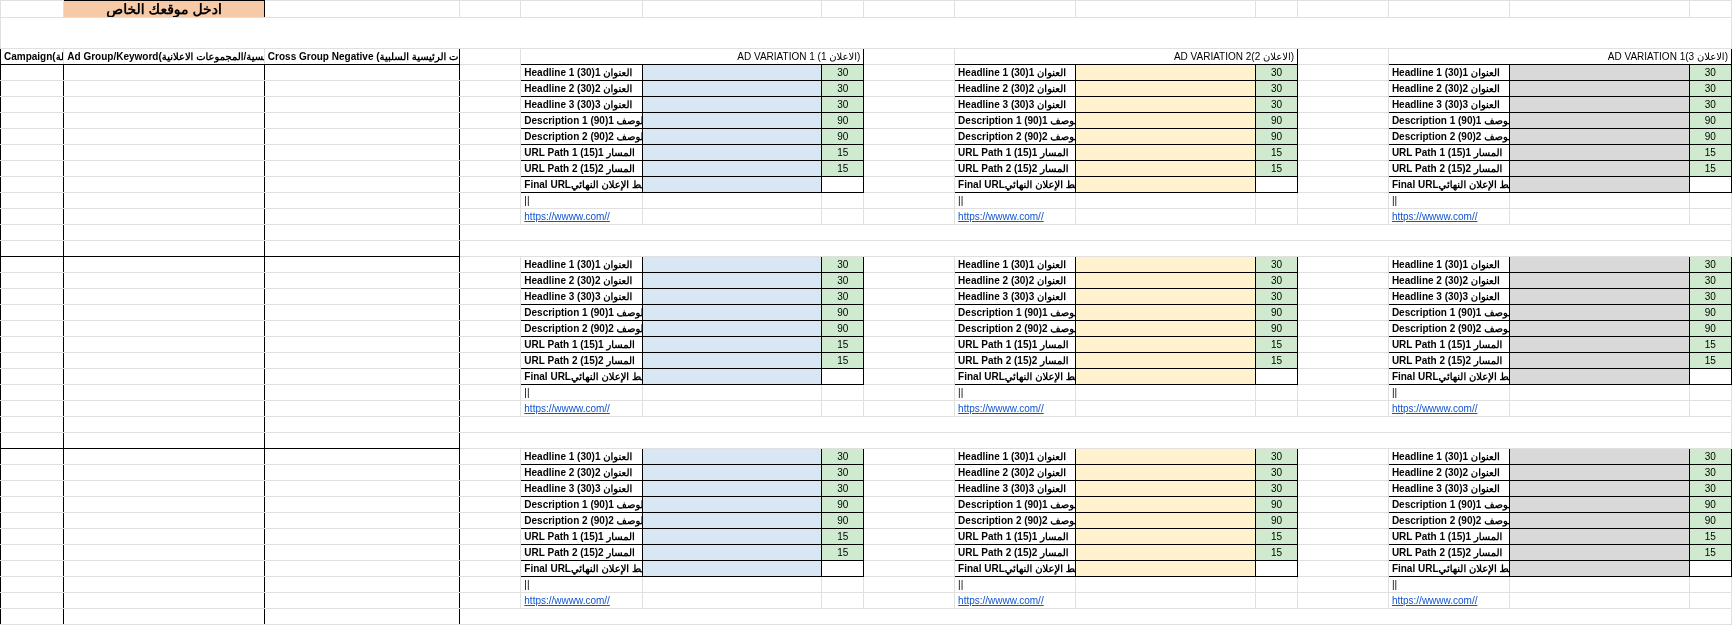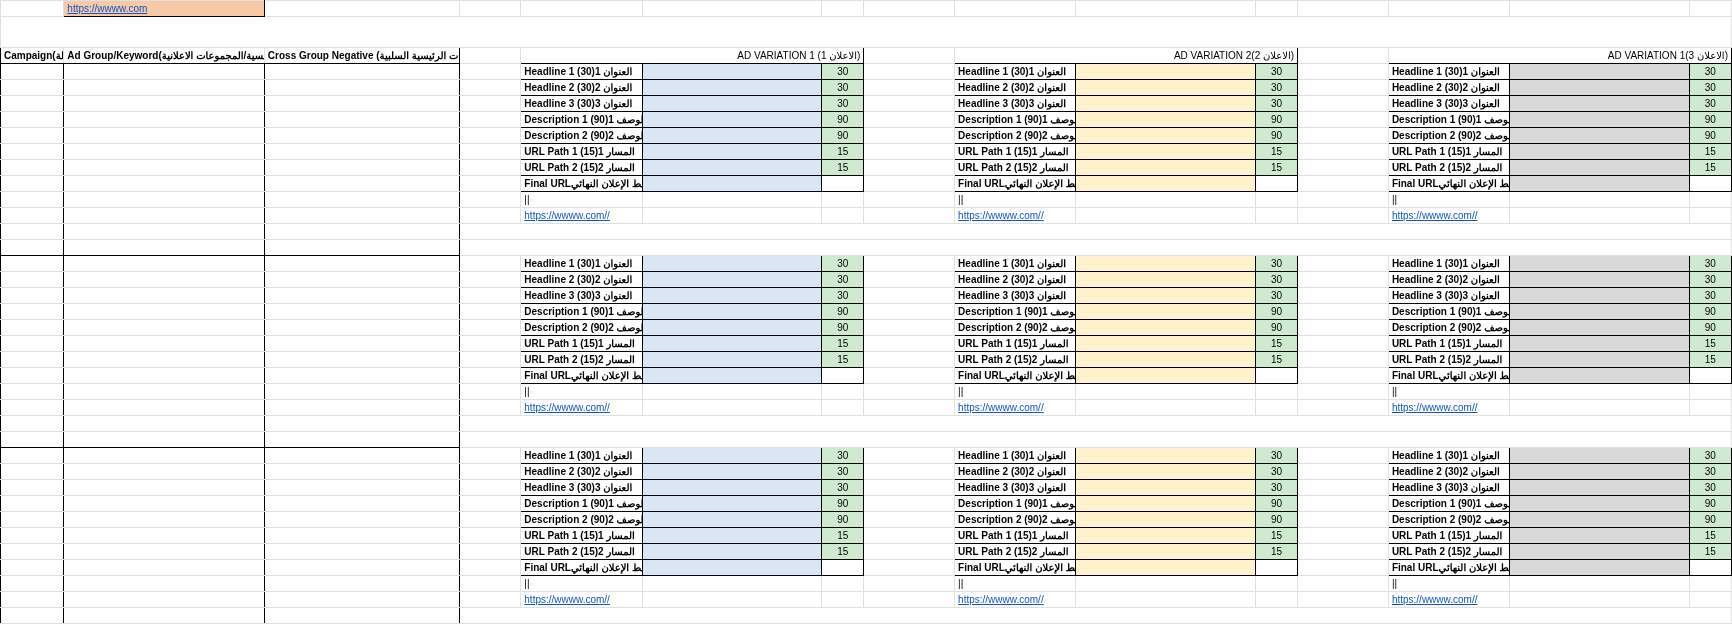--- a/index.html
+++ b/index.html
@@ -51,21 +51,21 @@
         <col class="col-count">
   <col class="col-spacer-m">
         <col class="col-label">
         <col class="col-input">
         <col class="col-count">
 </colgroup>
 <tbody>
 
 <tr>
   <td></td>
-  <td class="peach bl br bb" colspan="2"><span class="link">https://wwww.com</span></td>
+  <td class="peach title-ar bt bl br" colspan="2">ادخل موقعك الخاص</td>
   <td></td>
           <td></td>
           <td></td>
           <td></td>
           <td></td>
           <td></td>
           <td></td>
           <td></td>
           <td></td>
           <td></td>

